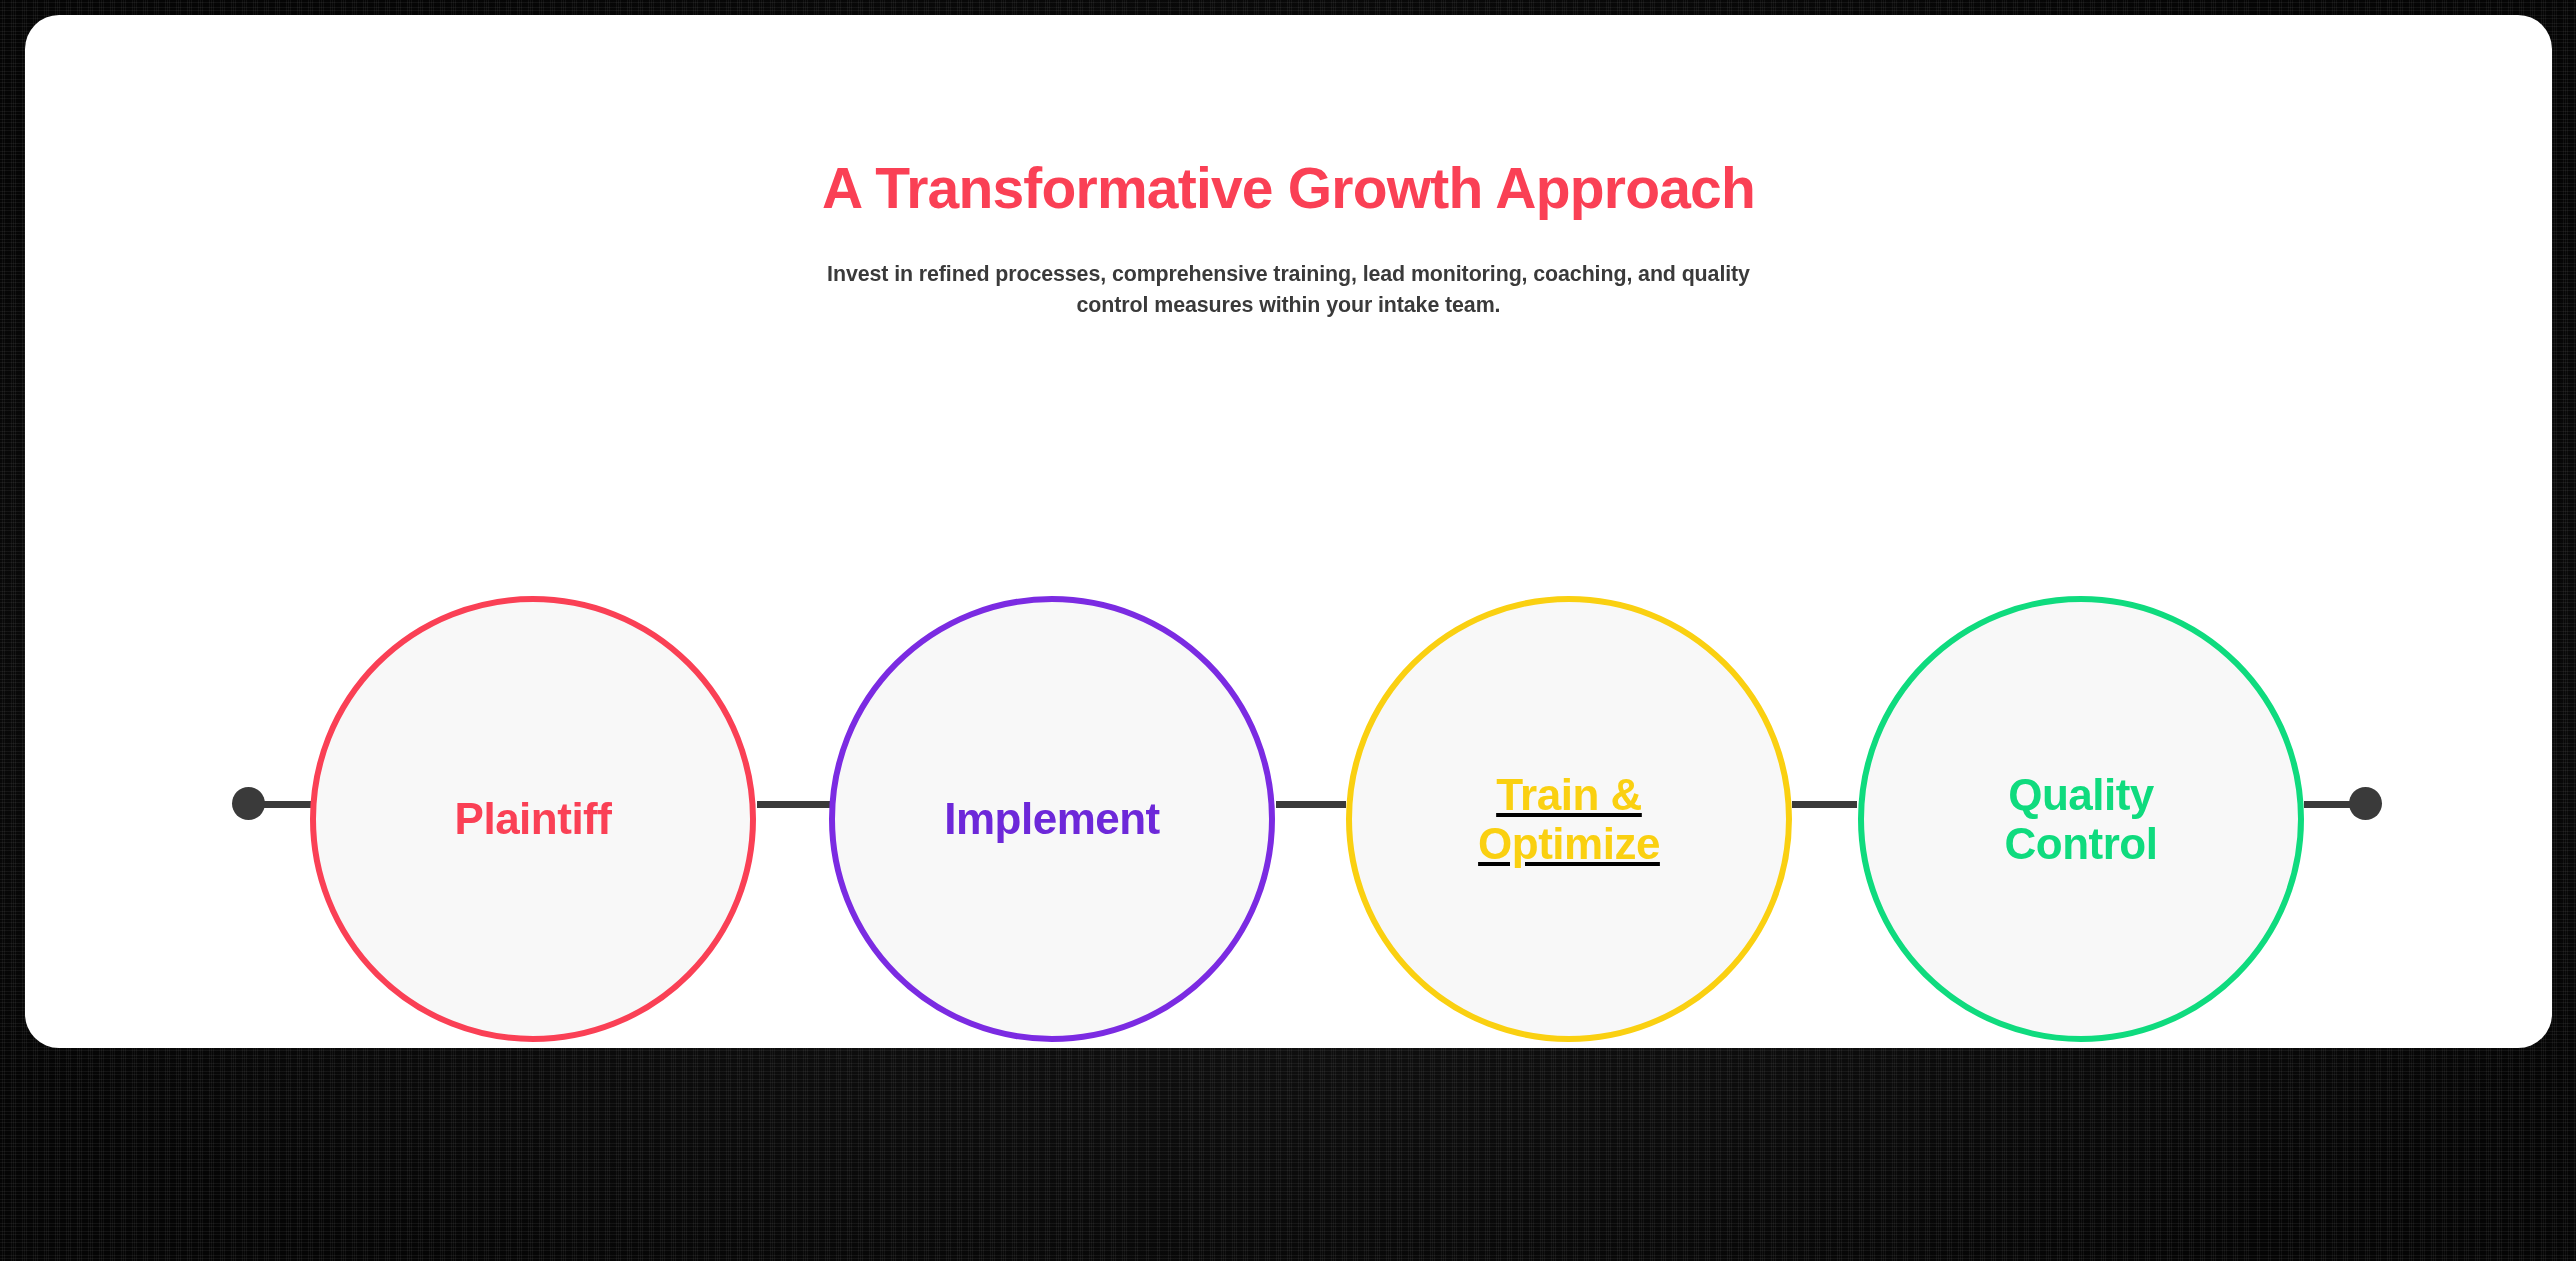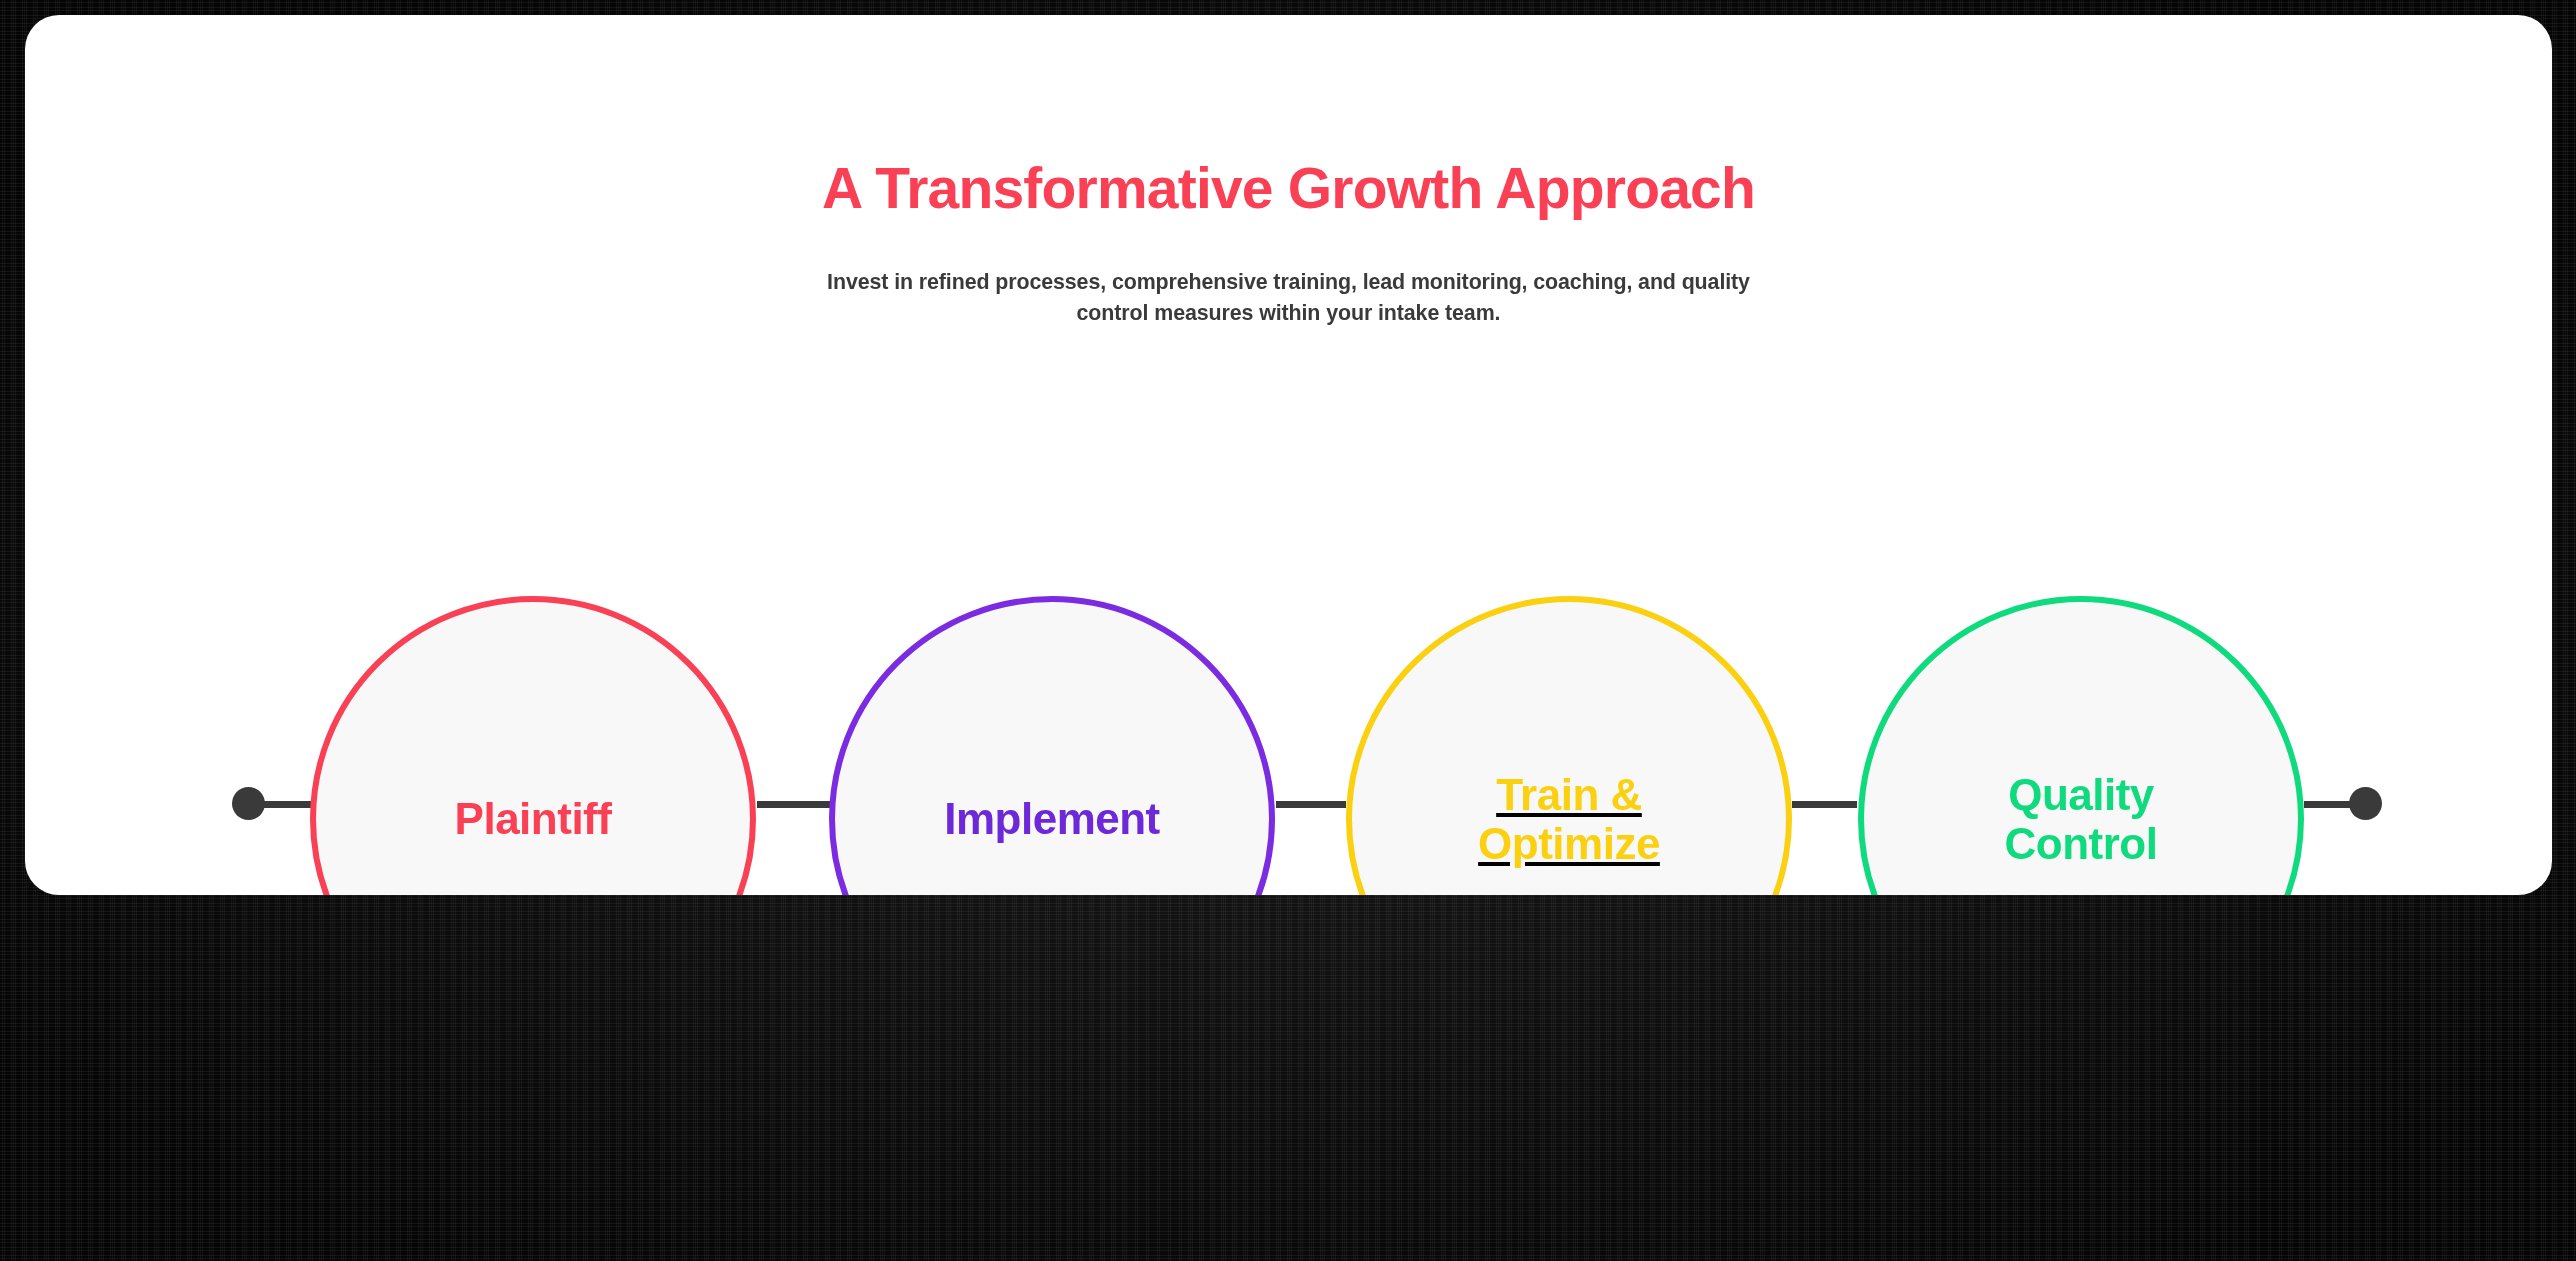--- a/index.html
+++ b/index.html
@@ -26,21 +26,21 @@
       repeating-linear-gradient(90deg, rgba(255,255,255,0.05) 0px, rgba(255,255,255,0.05) 0.5px, transparent 0.5px, transparent 2.2px),
       radial-gradient(ellipse at 50% 50%, #1a1a1a 0%, #050505 85%);
     z-index: 0;
   }
 
   #card {
     position: absolute;
     left: 25px;
     top: 15px;
     width: 2527px;
-    height: 880px;
+    height: 1033px;
     background: #FFFFFF;
     border-radius: 34px;
     z-index: 2;
     overflow: hidden;
   }
 
   
   #header {
     position: absolute;
     left: 0;
@@ -55,21 +55,21 @@
     font-size: 57px;
     line-height: 1.18;
     font-weight: 700;
     letter-spacing: -0.8px;
     color: #FA4055;
     font-family: "Liberation Sans", sans-serif;
   }
   #title .tline { display: block; }
 
   #subtitle {
-    margin: 16px;
+    margin: 8px;
     padding-top: 29px;
     font-size: 21.4px;
     line-height: 1.42;
     font-weight: 700;
     letter-spacing: -0.1px;
     color: #3A3A3A;
     font-family: "Liberation Sans", sans-serif;
   }
   #subtitle .sline { display: block; }
 

